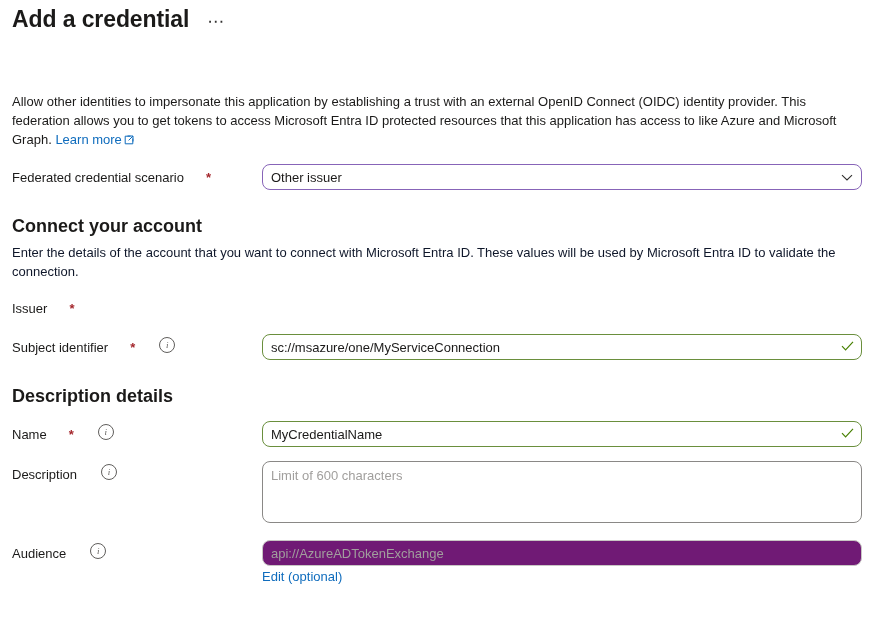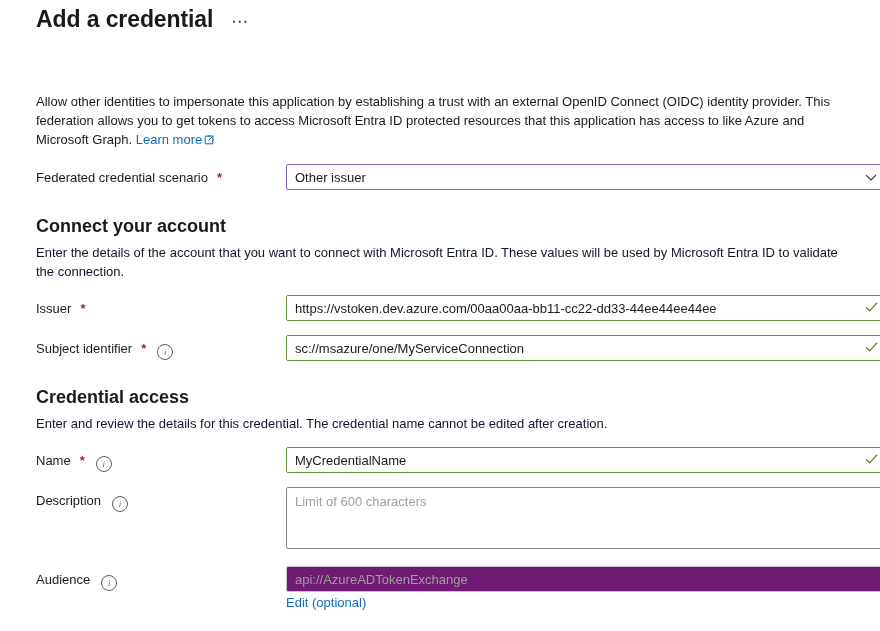--- a/index.html
+++ b/index.html
@@ -14,21 +14,21 @@
     font-size: 13px;
     color: #1b1a19;
     overflow: hidden;
     position: relative;
   }
   .page {
     position: relative;
     width: 880px;
     height: 551px;
     box-sizing: border-box;
-    padding: 0 36px;
+    padding: 0 12px;
   }
   
   .header {
     display: flex;
     align-items: baseline;
     gap: 14px;
     padding-top: 4px;
     height: 40px;
   }
   .page-title {
@@ -75,22 +75,22 @@
     margin-top: 14px;
   }
   .row-label {
     width: 250px;
     flex: 0 0 250px;
     font-size: 13px;
     line-height: 22px;
     color: #1b1a19;
     padding-top: 3px;
     display: flex;
-    align-items: flex-end;
-    gap: 7px;
+    align-items: flex-start;
+    gap: 20px;
   }
   .req {
     color: #a4262c;
     font-weight: 700;
     margin-left: 2px;
   }
   .info-icon {
     display: inline-flex;
     align-items: center;
     justify-content: center;
@@ -115,21 +115,21 @@
 
   
   .sel, .txt, .area {
     box-sizing: border-box;
     width: 100%;
     font-family: "Liberation Sans", sans-serif;
     font-size: 13px;
     color: #1b1a19;
     background: #ffffff;
     border: 1px solid #8a8886;
-    border-radius: 2px;
+    border-radius: 8px;
     padding: 4px 28px 4px 8px;
     height: 26px;
     line-height: 18px;
     outline: none;
   }
   .sel {
     appearance: none;
     -webkit-appearance: none;
     border-color: #8764b8;
     cursor: pointer;
@@ -224,48 +224,39 @@
   </div>
 
   <div class="section-title">Connect your account</div>
   <div class="section-desc">Enter the details of the account that you want to connect with Microsoft Entra ID. These values will be used by Microsoft Entra ID to validate the connection.</div>
 
   <div class="row">
     <div class="row-label">
       <span>Issuer</span>
       <span class="req">*</span>
     </div>
-    <div class="field">
-      <input class="txt valid" type="text" value="https://vstoken.dev.azure.com/00aa00aa-bb11-cc22-dd33-44ee44ee44ee" style="">
-      <span class="check">
-        <svg width="13" height="11" viewBox="0 0 13 11">
-            <path d="M1 5.6L4.6 9.3 12 1.4" fill="none" stroke="#498205" stroke-width="1.2"></path>
-          </svg>
-      </span>
-    </div>
   </div>
 
   <div class="row">
     <div class="row-label">
       <span>Subject identifier</span>
       <span class="req">*</span>
       <span class="info-icon">i</span>
     </div>
     <div class="field">
       <input class="txt valid" type="text" value="sc://msazure/one/MyServiceConnection" style="">
       <span class="check">
         <svg width="13" height="11" viewBox="0 0 13 11">
             <path d="M1 5.6L4.6 9.3 12 1.4" fill="none" stroke="#498205" stroke-width="1.2"></path>
           </svg>
       </span>
     </div>
   </div>
 
-  <div class="section-title">Credential access</div>
-  <div class="section-desc">Enter and review the details for this credential. The credential name cannot be edited after creation.</div>
+  <div class="section-title">Description details</div>
 
   <div class="row">
     <div class="row-label">
       <span>Name</span>
       <span class="req">*</span>
       <span class="info-icon">i</span>
     </div>
     <div class="field">
       <input class="txt valid" type="text" value="MyCredentialName" style="">
       <span class="check">

